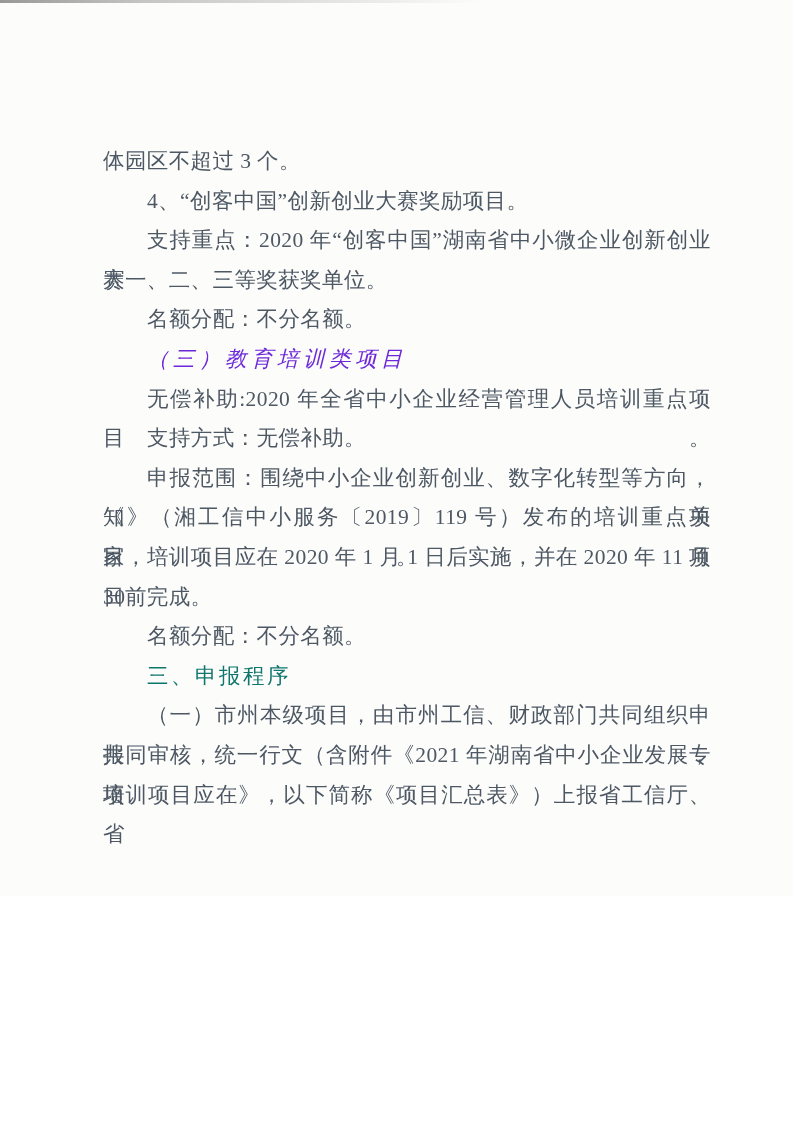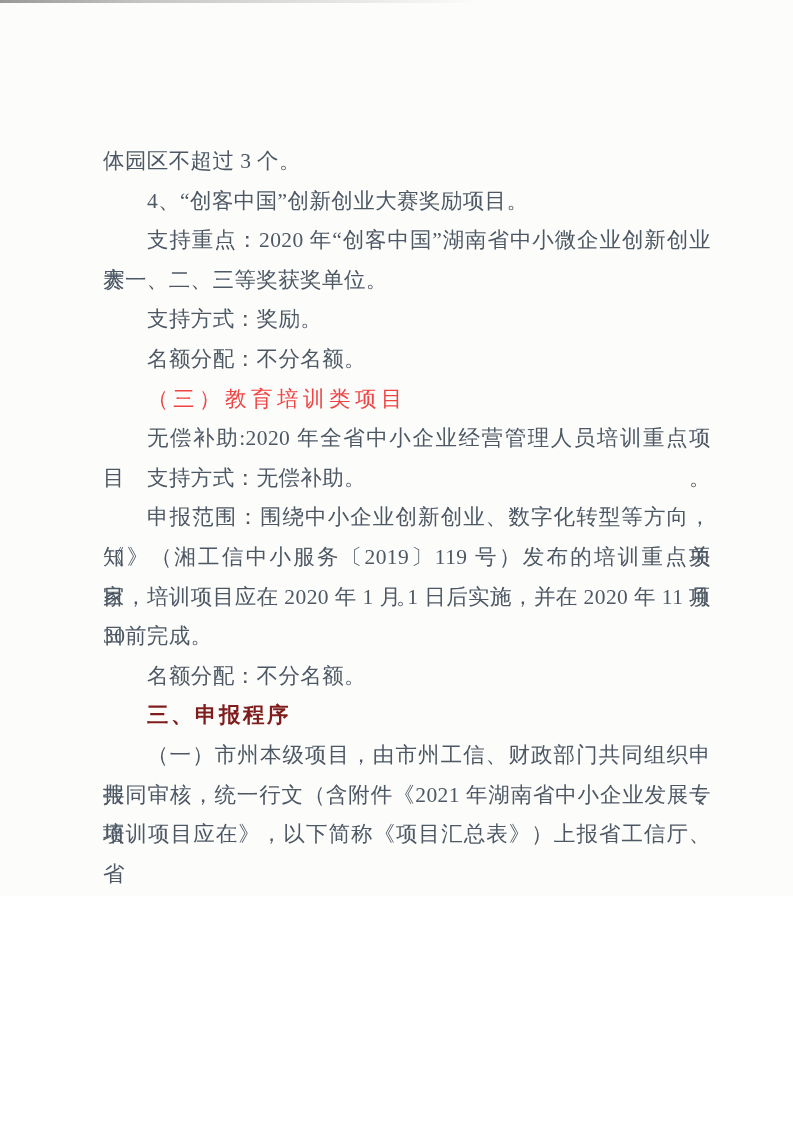--- a/index.html
+++ b/index.html
@@ -52,29 +52,30 @@
     white-space: normal;
     overflow: visible;
   }
   .indent { text-indent: 44px; }
   .fill {
     text-align: justify;
     text-align-last: justify;
   }
   
   .kaiti {
+    font-style: italic;
     letter-spacing: 4.5px;
-    color: #ef4444;
+    color: #6d28d9;
   }
   
   .hei {
     font-family: "Liberation Sans", sans-serif;
-    font-weight: bold;
+    font-weight: normal;
     letter-spacing: 2.5px;
-    color: #7f1d1d;
+    color: #0f766e;
   }
   .page-number {
     position: absolute;
     left: 110px;
     top: 1036px;
     font-size: 19px;
     letter-spacing: 4px;
     color: #555f69;
   }
 </style>
@@ -83,21 +84,20 @@
 
 <div class="page">
 
   <div class="top-smudge"></div>
 
   <main class="text-block">
     <p class="line">体园区不超过 3 个。</p>
     <p class="line indent">4、“创客中国”创新创业大赛奖励项目。</p>
     <p class="line indent fill">支持重点：2020 年“创客中国”湖南省中小微企业创新创业大</p>
     <p class="line">赛一、二、三等奖获奖单位。</p>
-    <p class="line indent">支持方式：奖励。</p>
     <p class="line indent">名额分配：不分名额。</p>
     <p class="line indent kaiti">（三）教育培训类项目</p>
     <p class="line indent fill">无偿补助:2020 年全省中小企业经营管理人员培训重点项目。</p>
     <p class="line indent">支持方式：无偿补助。</p>
     <p class="line indent fill">申报范围：围绕中小企业创新创业、数字化转型等方向，《关</p>
     <p class="line fill">知》（湘工信中小服务〔2019〕119 号）发布的培训重点项目。项</p>
     <p class="line fill">家，培训项目应在 2020 年 1 月 1 日后实施，并在 2020 年 11 月 30</p>
     <p class="line">日前完成。</p>
     <p class="line indent">名额分配：不分名额。</p>
     <p class="line indent hei">三、申报程序</p>

